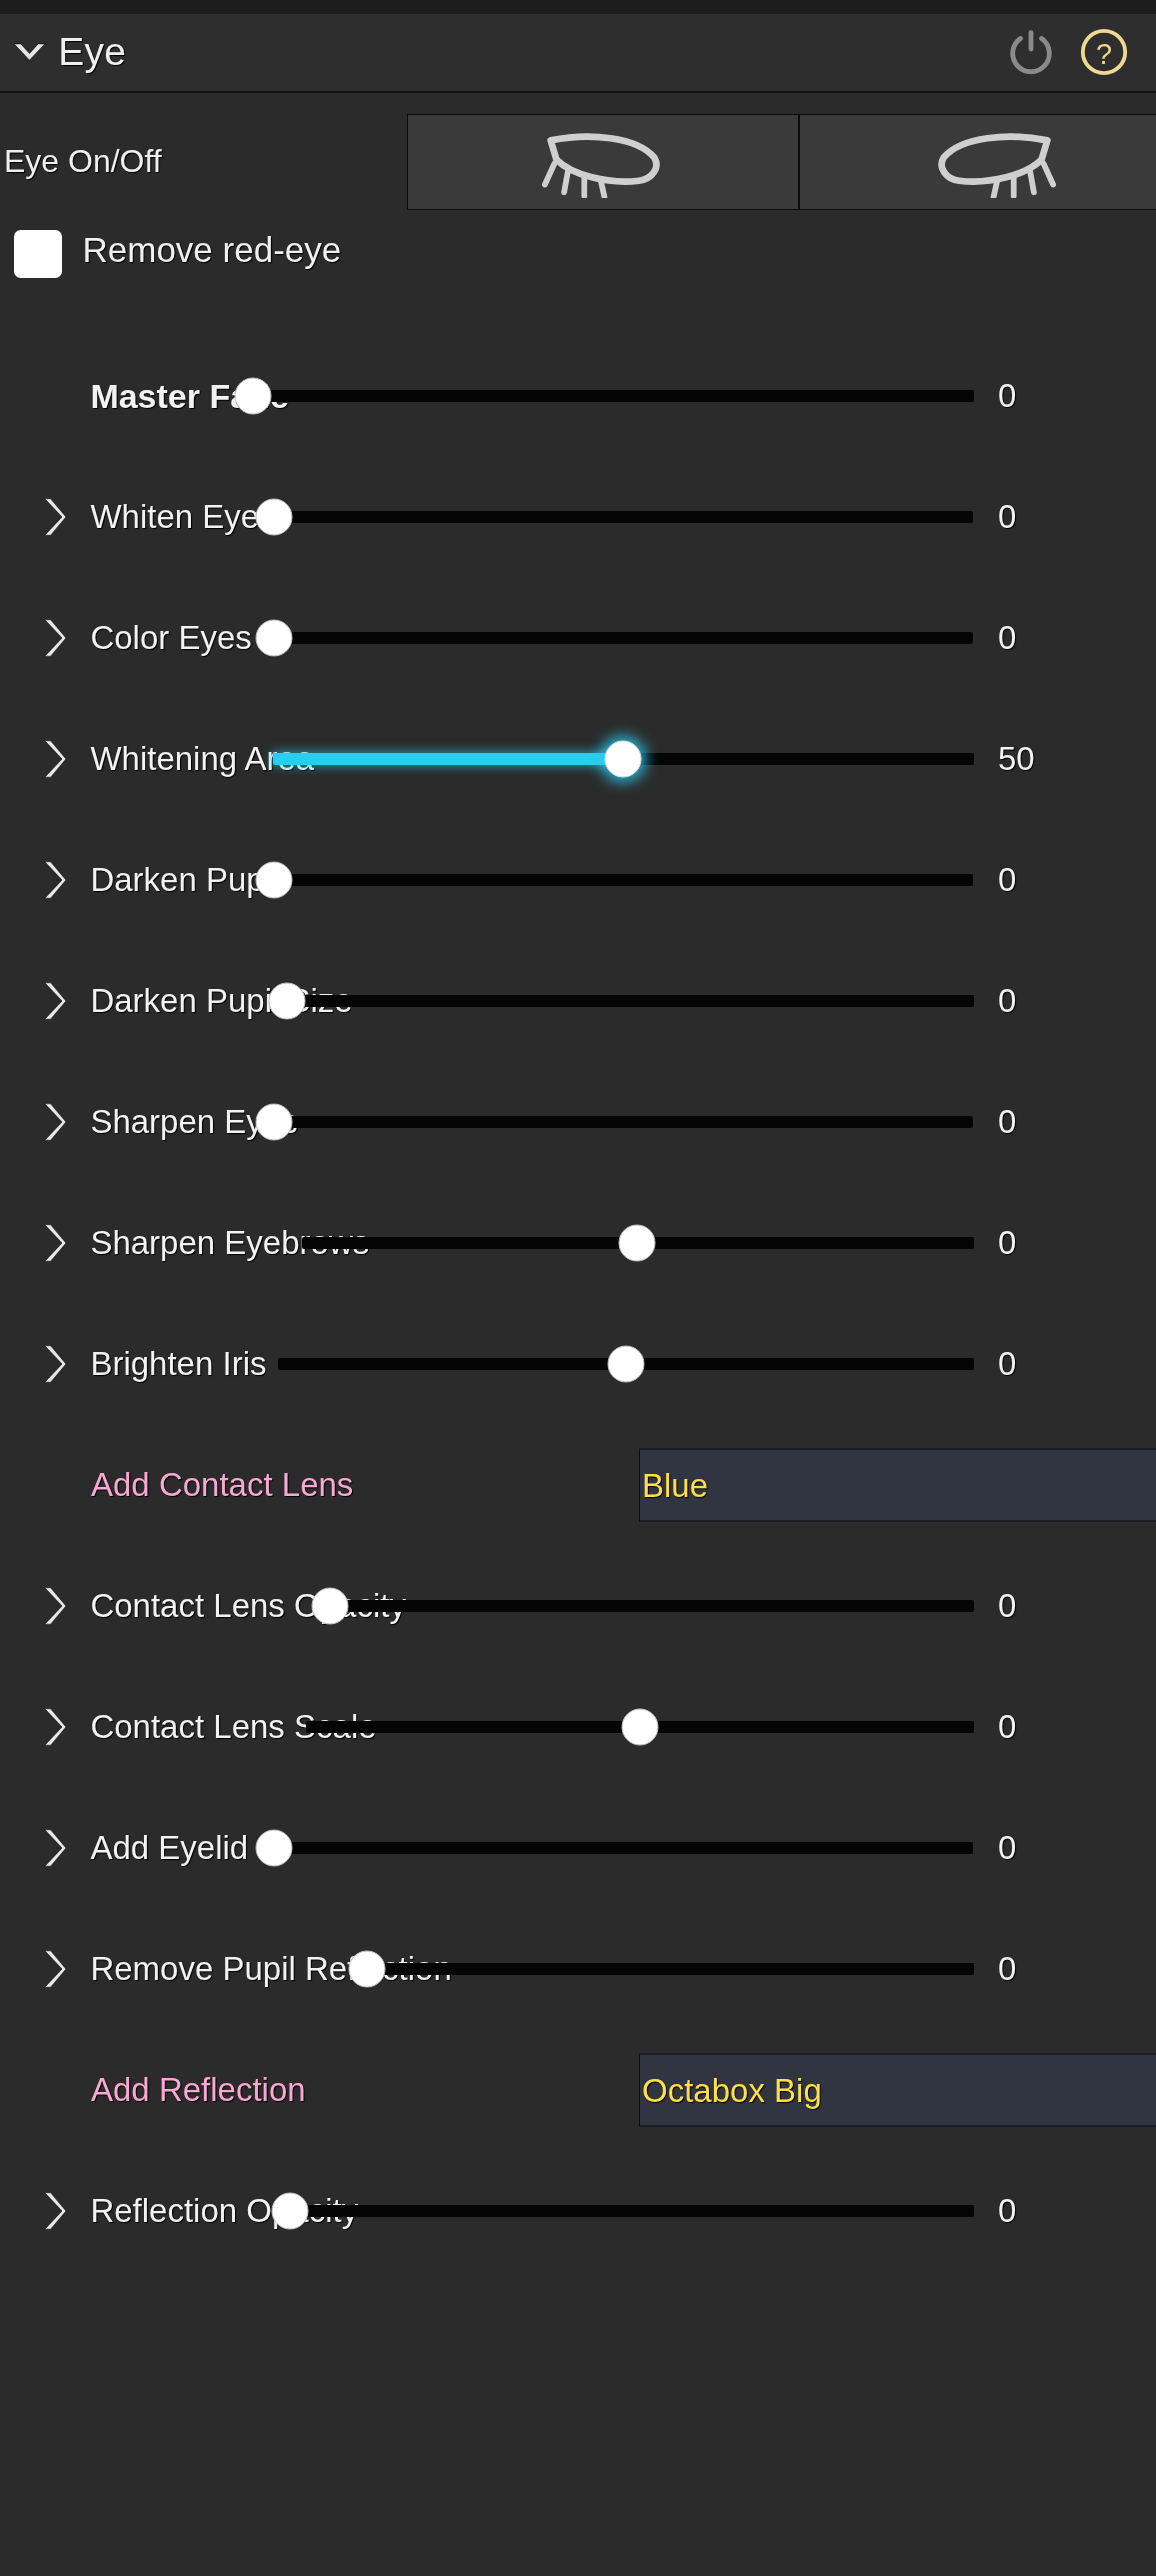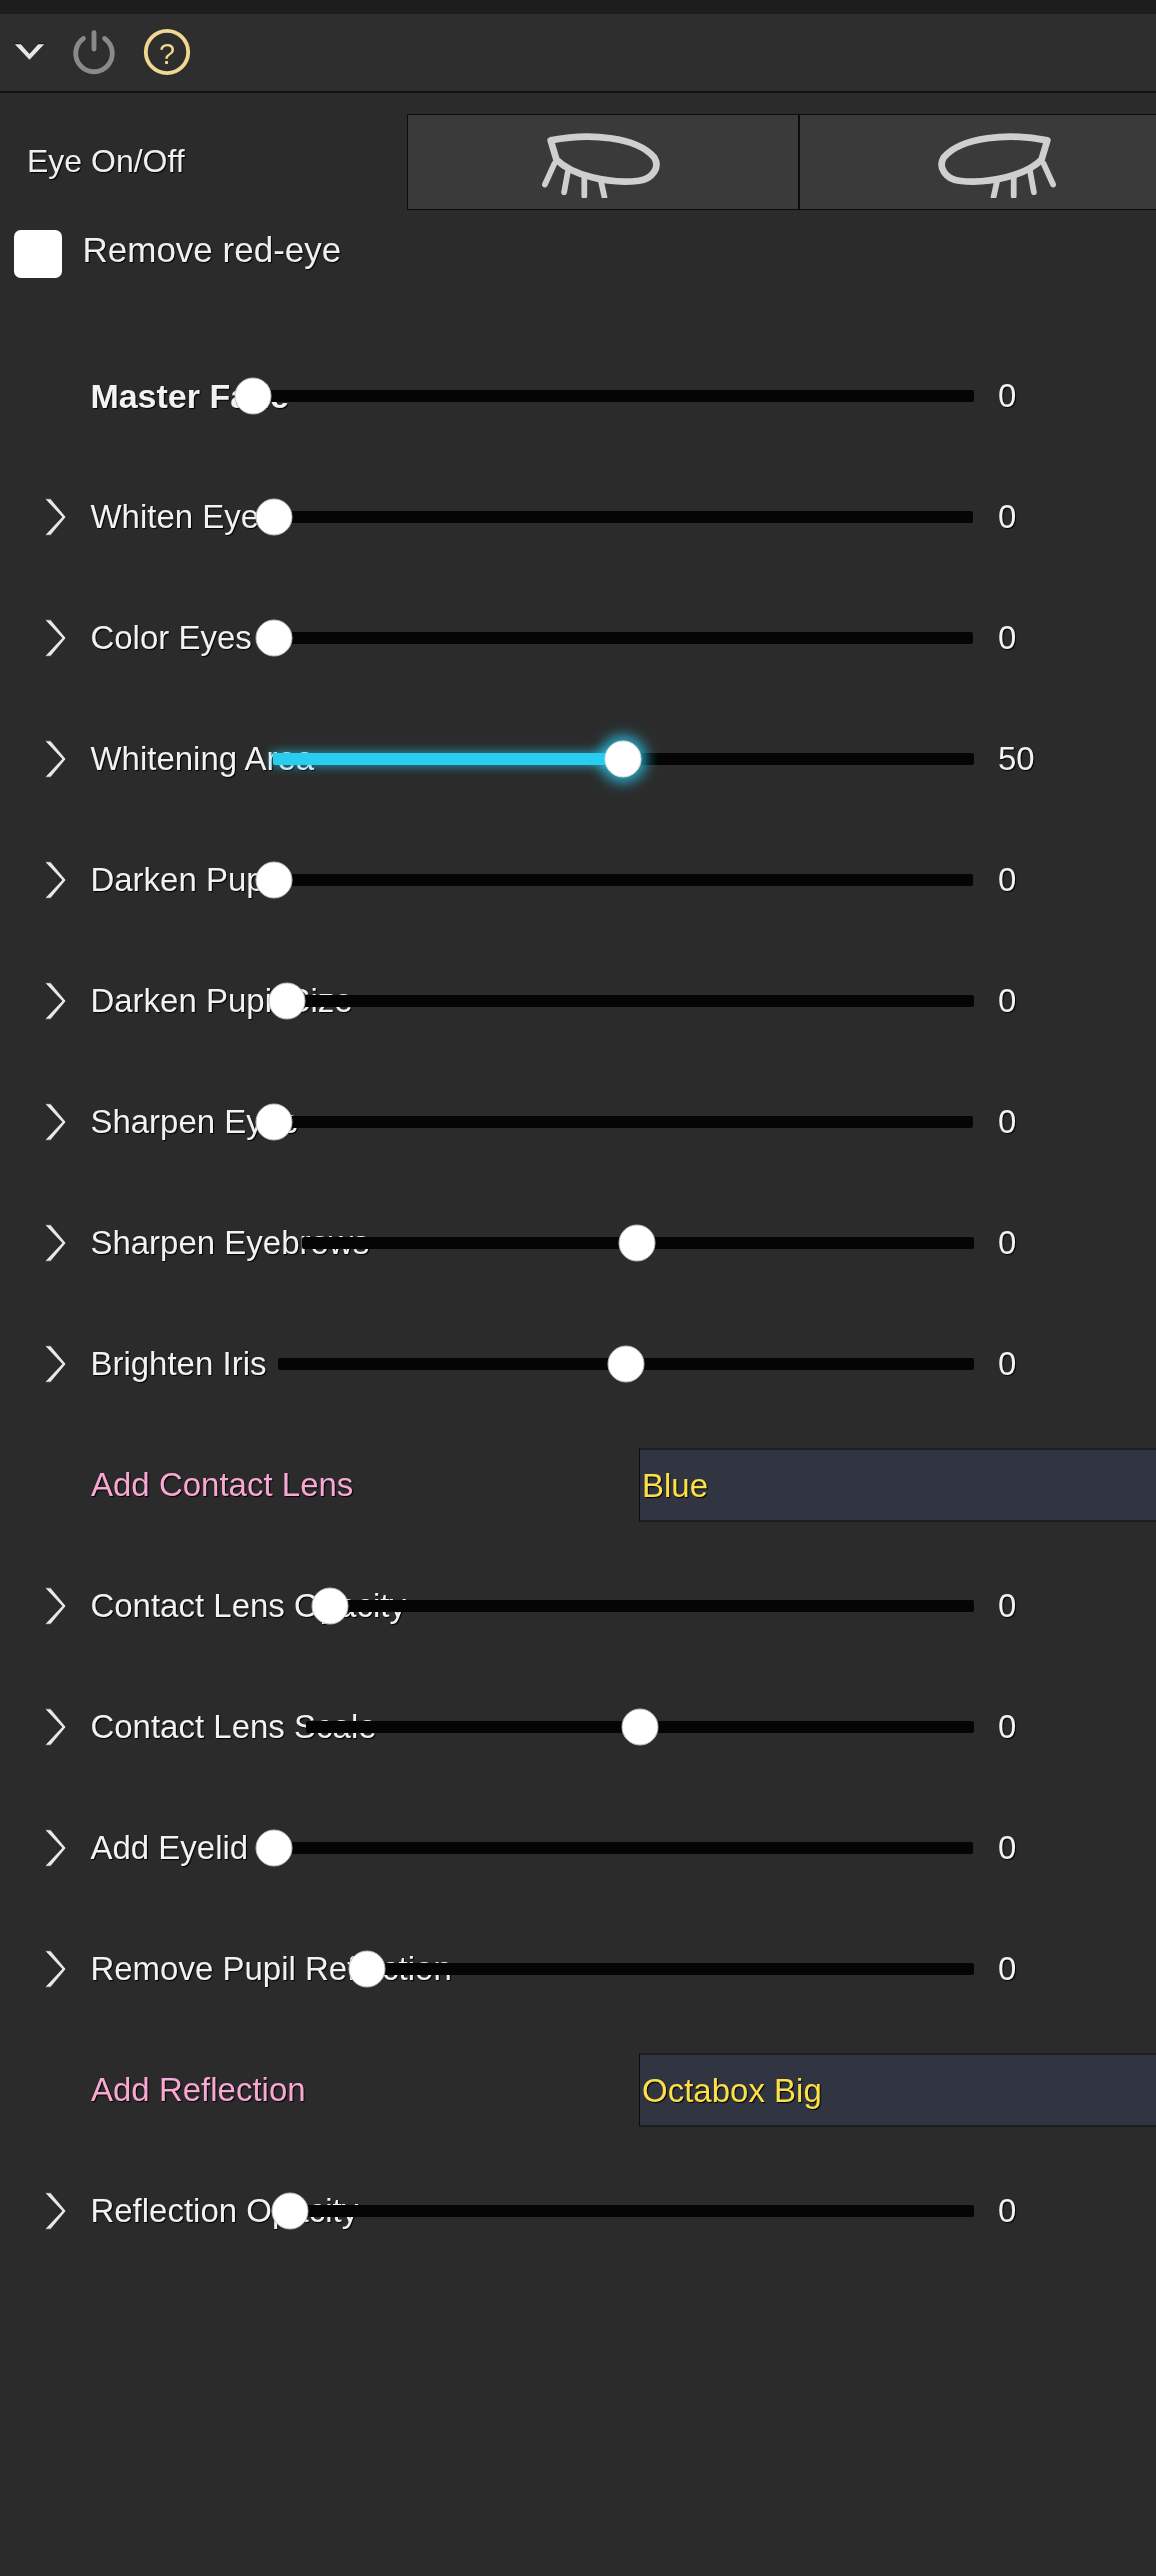--- a/index.html
+++ b/index.html
@@ -63,21 +63,21 @@
     height: 137px;
     display: flex;
     align-items: center;
     position: relative;
     background: #2b2b2b;
   }
   .onoff-label {
     font-size: 32px;
     color: #efefef;
     text-shadow: 1px 1px 1px #000;
-    padding-left: 27px;
+    padding-left: 4px;
     width: 395px;
     box-sizing: border-box;
   }
   .onoff-buttons {
     position: absolute;
     left: 407px;
     top: 21px;
     height: 96px;
     display: flex;
     border: 1.9px solid #0c0c0c;
@@ -248,20 +248,21 @@
 <body>
 
 <div class="top-strip"></div>
 
 <div class="panel-header">
   <div class="collapse-chevron">
     <svg width="37" height="23" viewBox="0 0 38 24">
       <path d="M3 3 L19 20 L35 3 L28 3 L19 13 L10 3 Z" fill="#e6e6e6" stroke="#000" stroke-width="0.6"></path>
     </svg>
   </div>
+  <div class="panel-title">Eye</div>
   <div class="header-icon">
     <svg width="52" height="52" viewBox="0 0 54 54">
       <path d="M16 13 A19 19 0 1 0 38 13" fill="none" stroke="#8a8a8a" stroke-width="5" stroke-linecap="round"></path>
       <line x1="27" y1="7" x2="27" y2="24" stroke="#8a8a8a" stroke-width="5" stroke-linecap="round"></line>
     </svg>
   </div>
   <div class="header-icon">
     <svg width="52" height="52" viewBox="0 0 54 54">
       <circle cx="27" cy="27" r="22" fill="none" stroke="#f0d890" stroke-width="4"></circle>
       <text x="27" y="39" font-family="Liberation Sans, sans-serif" font-size="30" fill="#f0d890" text-anchor="middle">?</text>

